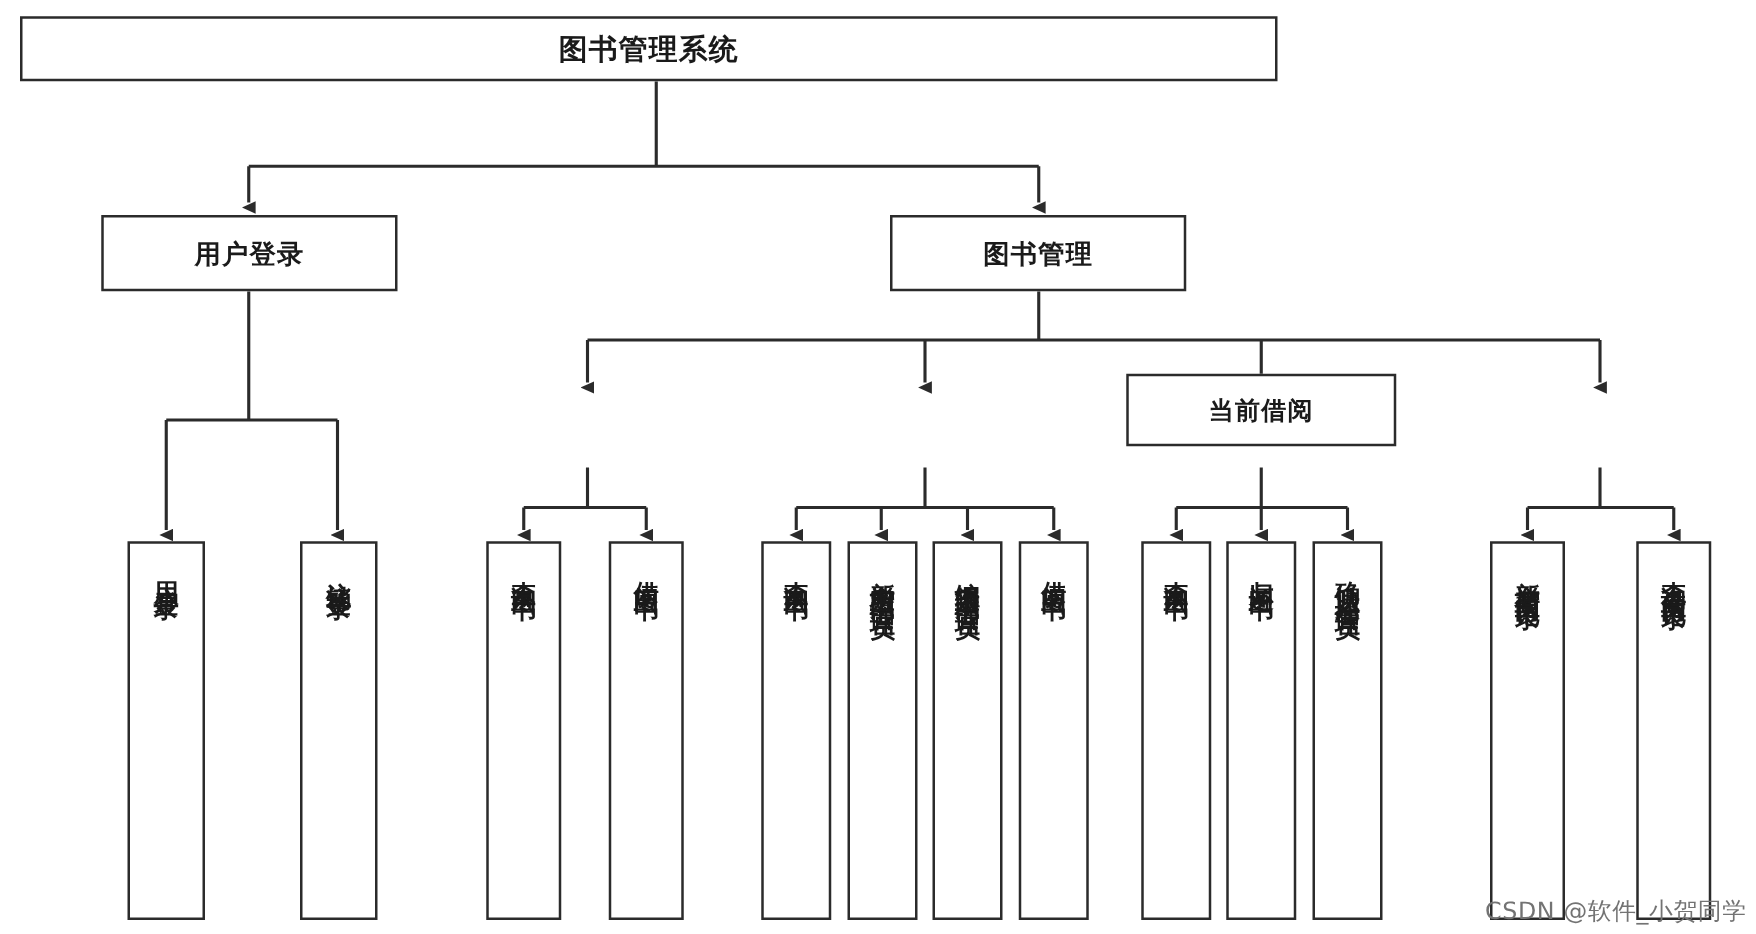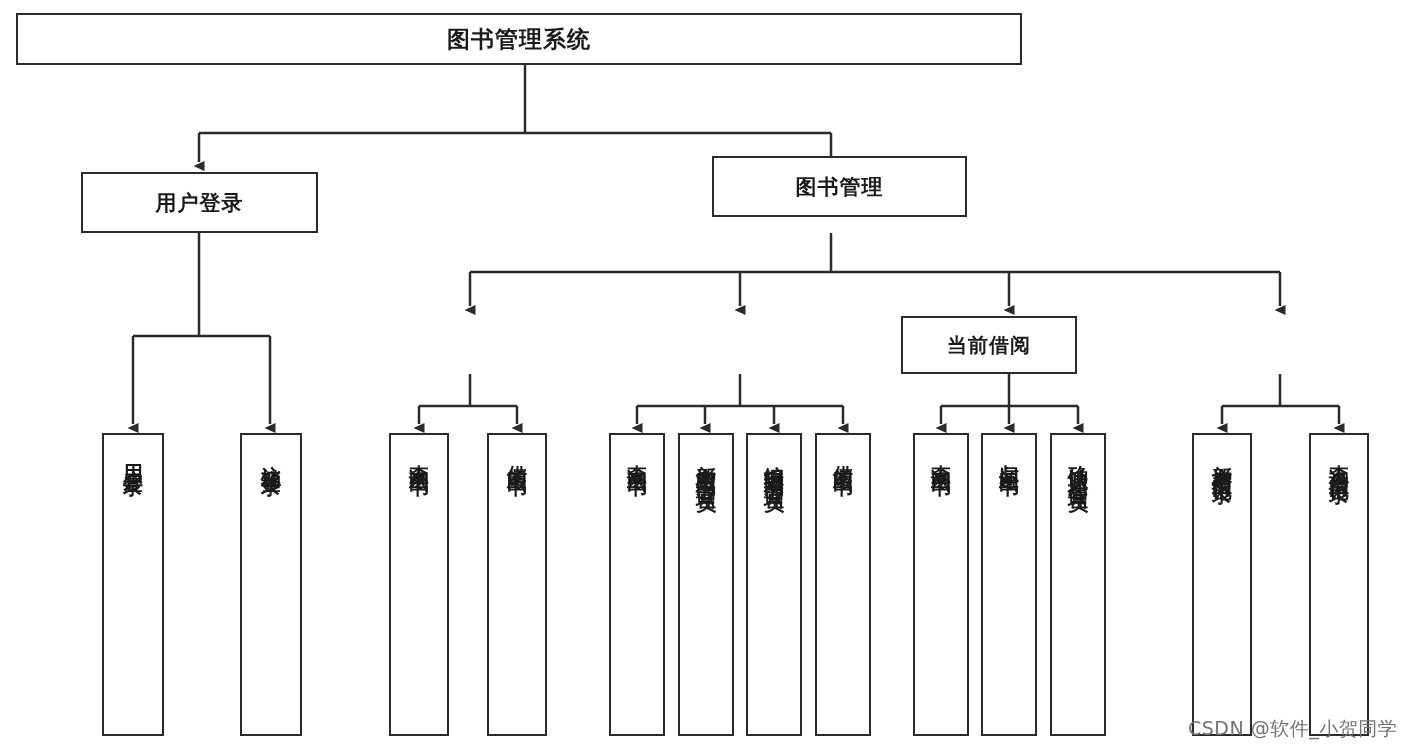--- a/index.html
+++ b/index.html
@@ -130,27 +130,27 @@
   </svg>
 
   <div class="node node-root" style="left:16px; top:13px; width:1006px; height:52px;">
     <span>图书管理系统</span>
   </div>
 
   <div class="node node-l1" style="left:81px; top:172px; width:237px; height:61px;">
     <span>用户登录</span>
   </div>
 
-  <div class="node node-l1" style="left:712px; top:156px; width:255px; height:61px;">
+  <div class="node node-l1" style="left:712px; top:172px; width:237px; height:61px;">
     <span>图书管理</span>
   </div>
 
 
 
-  <div class="node node-l2" style="left:901px; top:316px; width:176px; height:58px;">
+  <div class="node node-l2" style="left:901px; top:299px; width:216px; height:58px;">
     <span>当前借阅</span>
   </div>
 
 
   <div class="node node-leaf" style="left:102px; top:433px; width:62px; height:303px;">
     <span class="vtext">用户登录</span>
   </div>
 
   <div class="node node-leaf" style="left:240px; top:433px; width:62px; height:303px;">
     <span class="vtext">注销登录</span>

